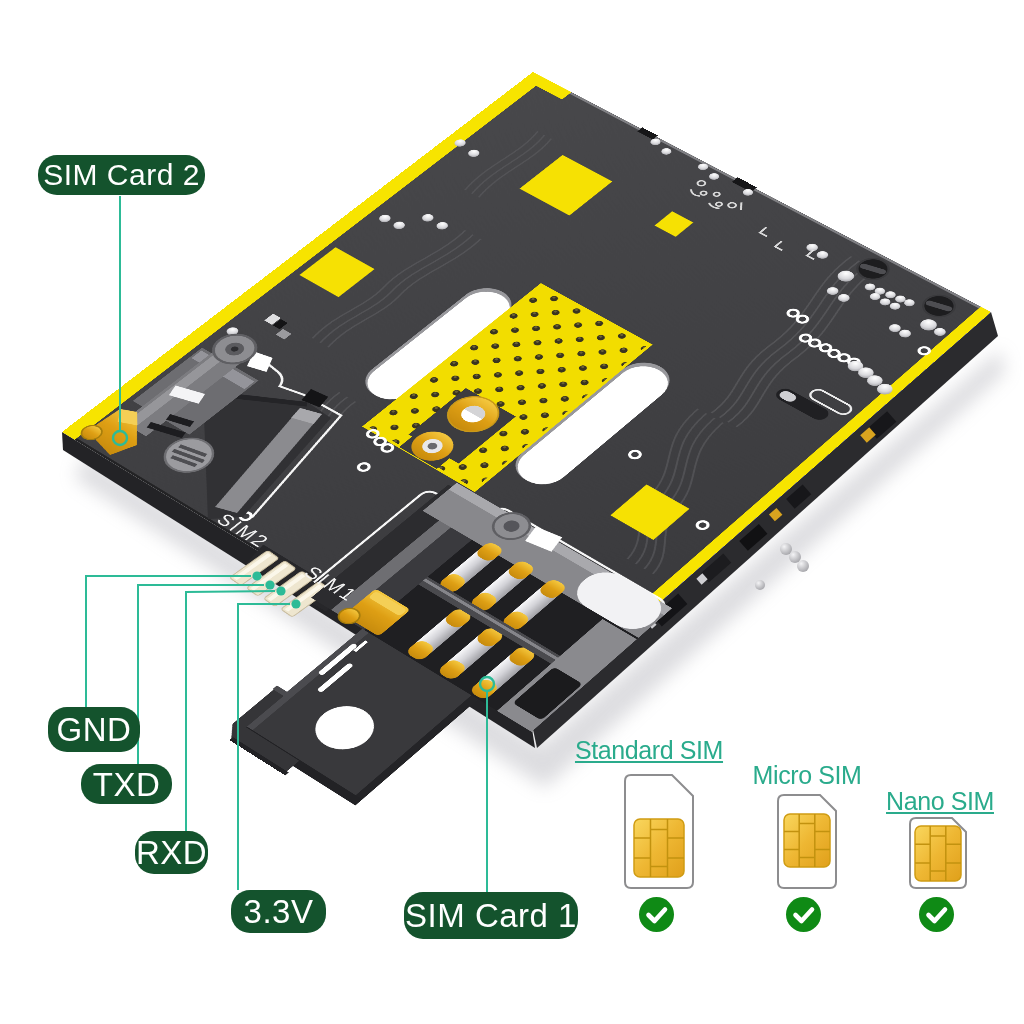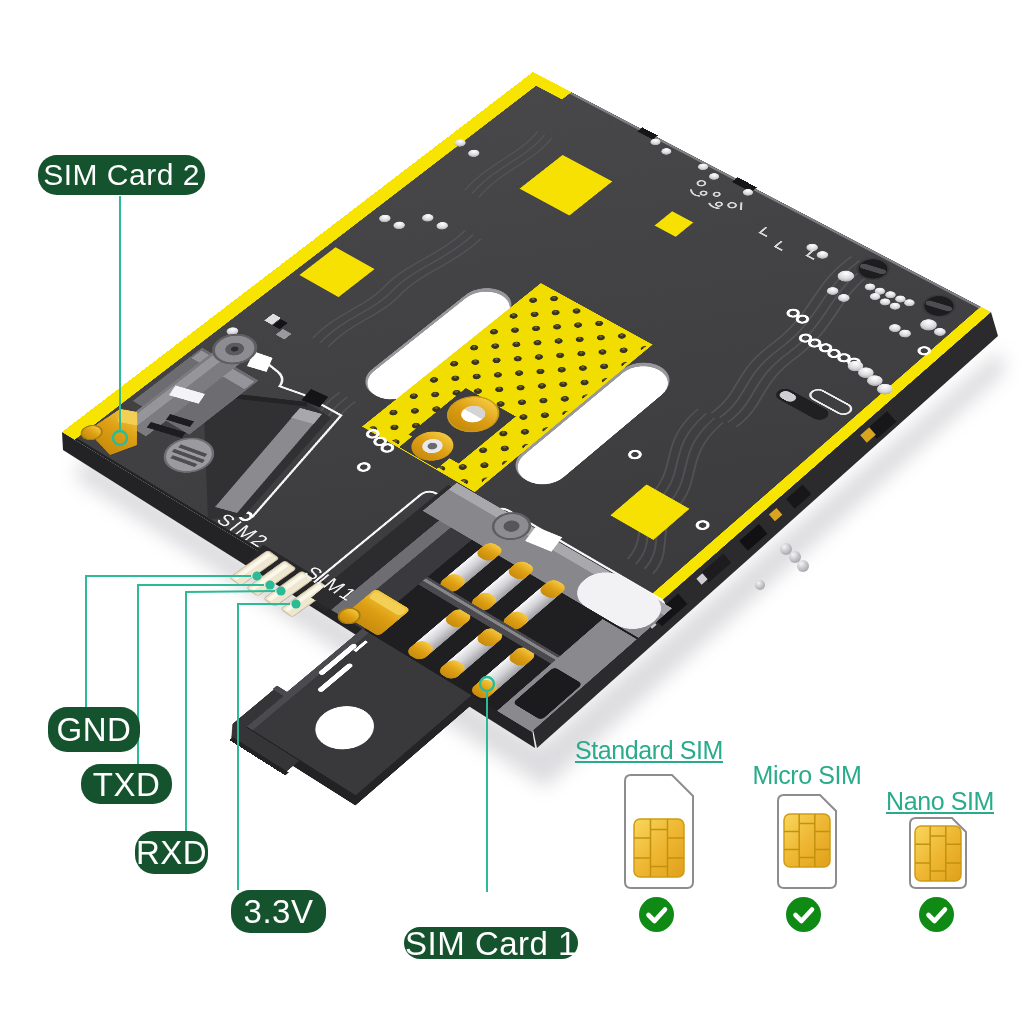--- a/index.html
+++ b/index.html
@@ -355,21 +355,21 @@
 <circle cx="281" cy="591" r="4.6"></circle>
 <circle cx="296" cy="604" r="4.6"></circle>
 </g>
   </svg>
 
   <div class="callout" style="left:38px; top:155px; width:167px; height:40px; font-size:30px;">SIM Card 2</div>
   <div class="callout" style="left:33px; top:707px; width:92px; height:45px; font-size:33px;margin-left:15px;">GND</div>
   <div class="callout" style="left:81px; top:764px; width:91px; height:40px; font-size:33px;">TXD</div>
   <div class="callout" style="left:135px; top:831px; width:73px; height:43px; font-size:33px;">RXD</div>
   <div class="callout" style="left:195px; top:890px; width:95px; height:43px; font-size:33px;margin-left:36px;">3.3V</div>
-  <div class="callout" style="left:404px; top:892px; width:174px; height:32px; font-size:33px;margin-top:35px;">SIM Card 1</div>
+  <div class="callout" style="left:404px; top:892px; width:174px; height:47px; font-size:33px;">SIM Card 1</div>
 
   <div class="sim-type-label" style="left:649px; top:736px;text-decoration:underline;">Standard SIM</div>
   <div class="sim-type-label" style="left:807px; top:761px;">Micro SIM</div>
   <div class="sim-type-label" style="left:940px; top:787px;text-decoration:underline;">Nano SIM</div>
 
   <div class="sim-icon-box" style="left:624px; top:774px;"><svg width="70" height="115" viewBox="0 0 70 115">
 <path d="M 7,1 L 48,1 L 69,22 L 69,108 Q 69,114 63,114 L 7,114 Q 1,114 1,108 L 1,7 Q 1,1 7,1 Z" fill="#ffffff" stroke="#8d8d8f" stroke-width="2"></path>
 <rect x="10" y="45" width="50" height="58" rx="6" fill="url(#chipG_standard-sim-icon)" stroke="#cf9c13" stroke-width="1.5"></rect>
 <path d="M26.5,45 L26.5,103 M43.5,45 L43.5,103 M10,64.1 L26.5,64.1 M10,83.9 L26.5,83.9 M43.5,64.1 L60,64.1 M43.5,83.9 L60,83.9 M26.5,55.4 L43.5,55.4 M26.5,92.6 L43.5,92.6" stroke="#c2920f" stroke-width="1.5" fill="none"></path>
 <defs>

